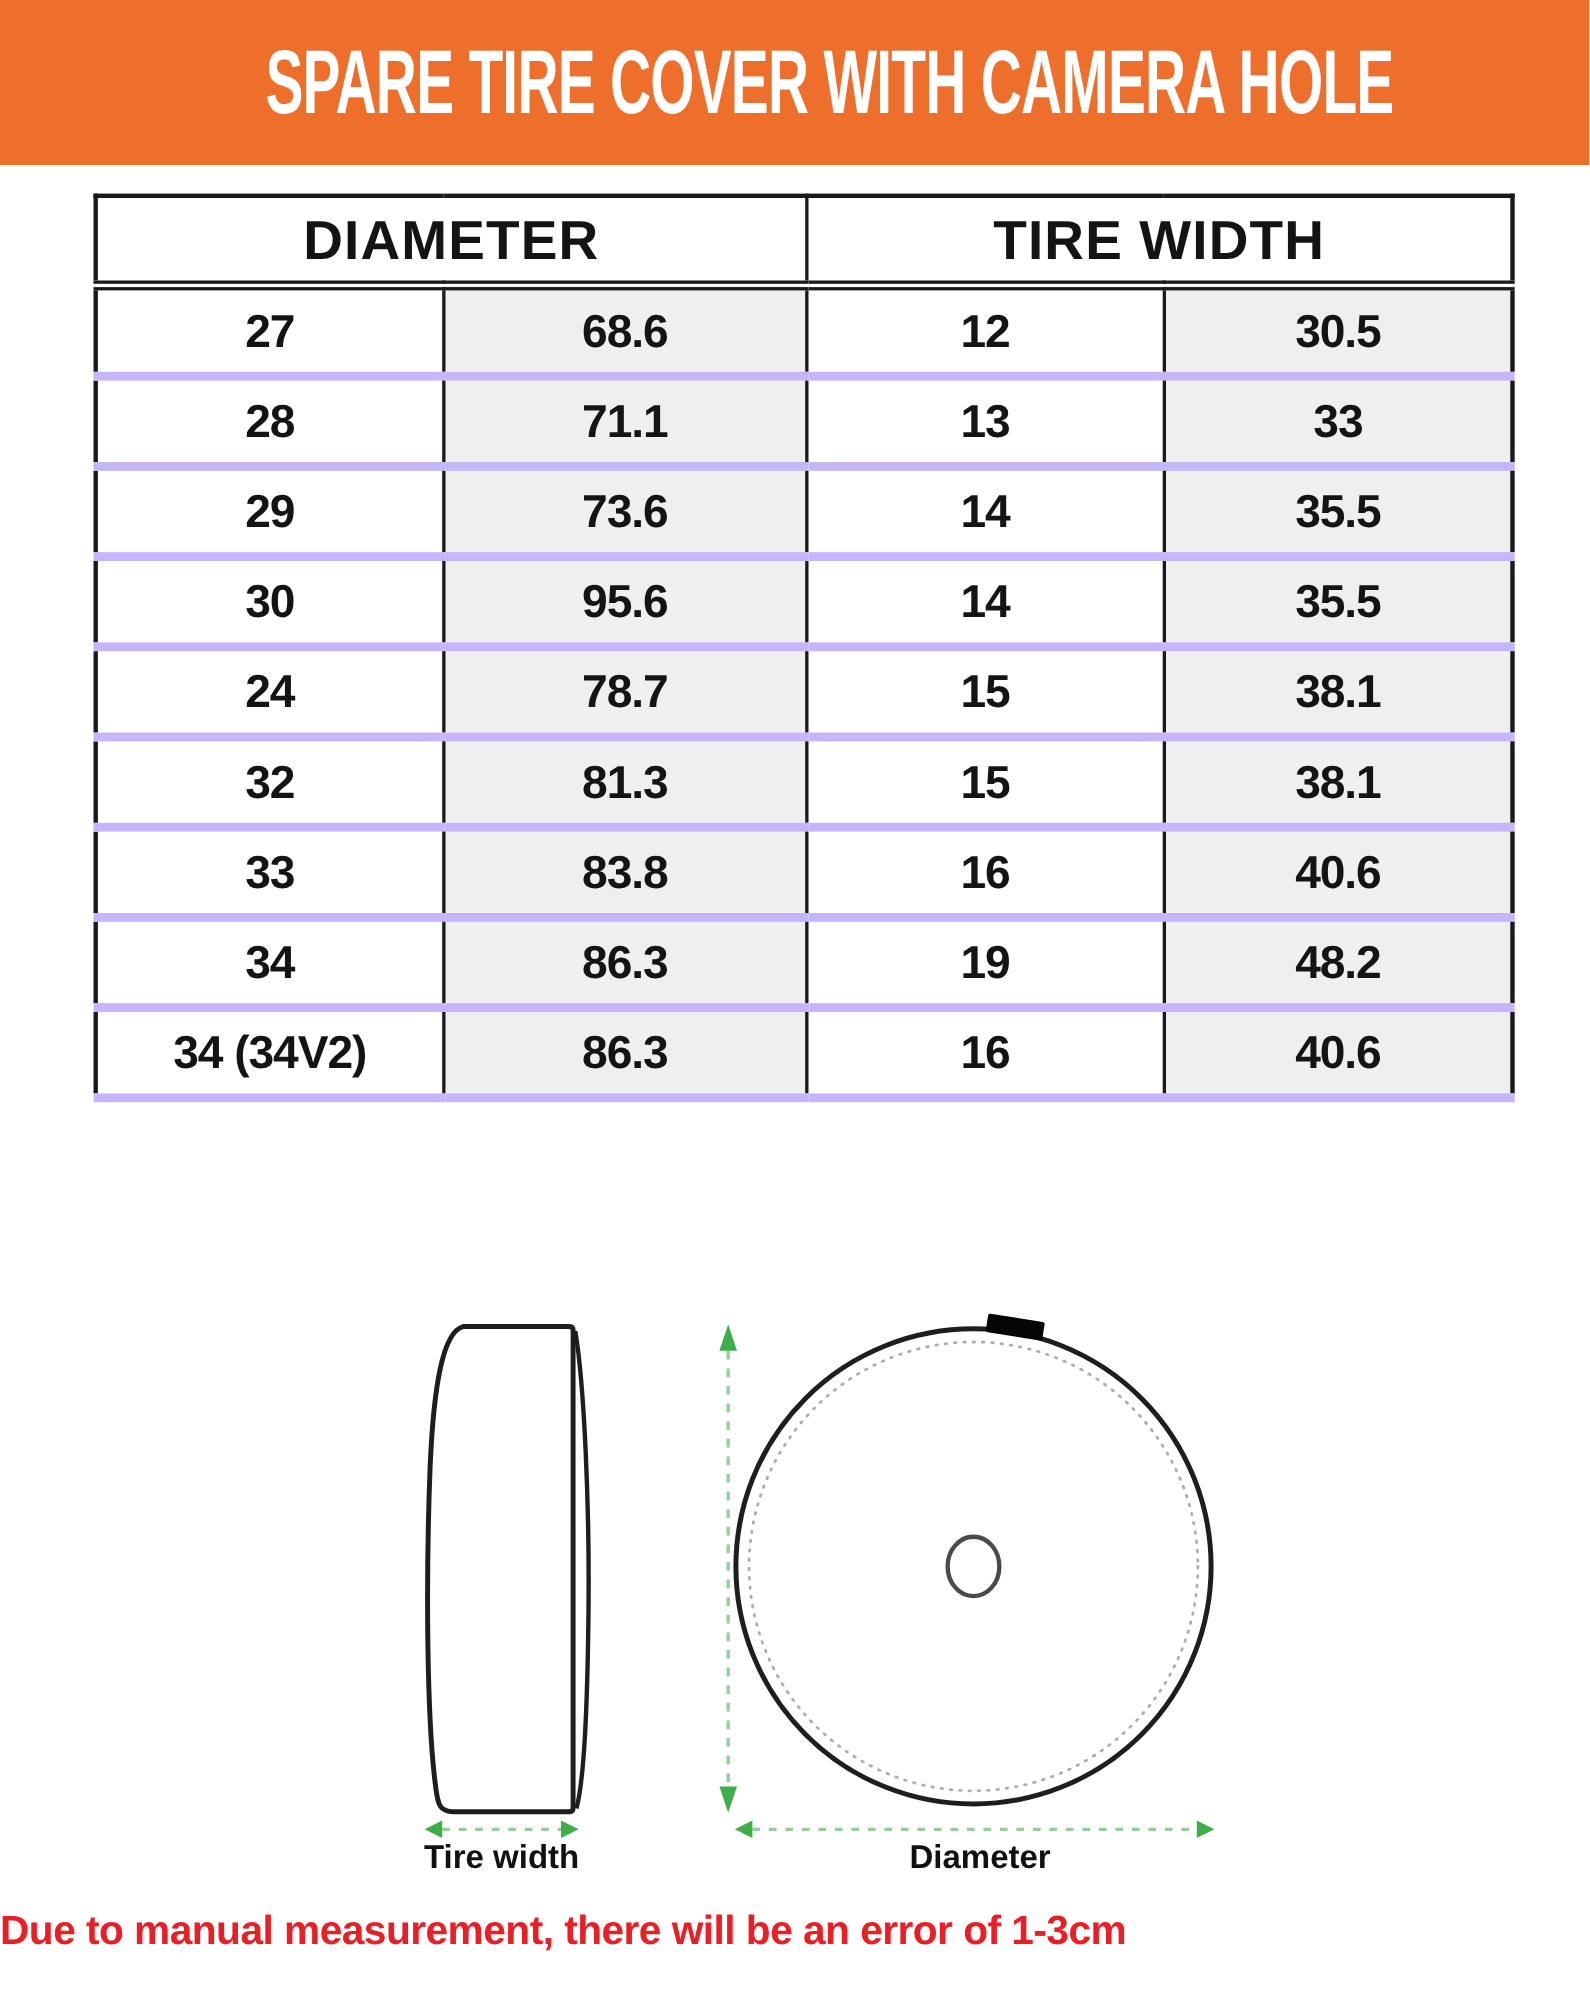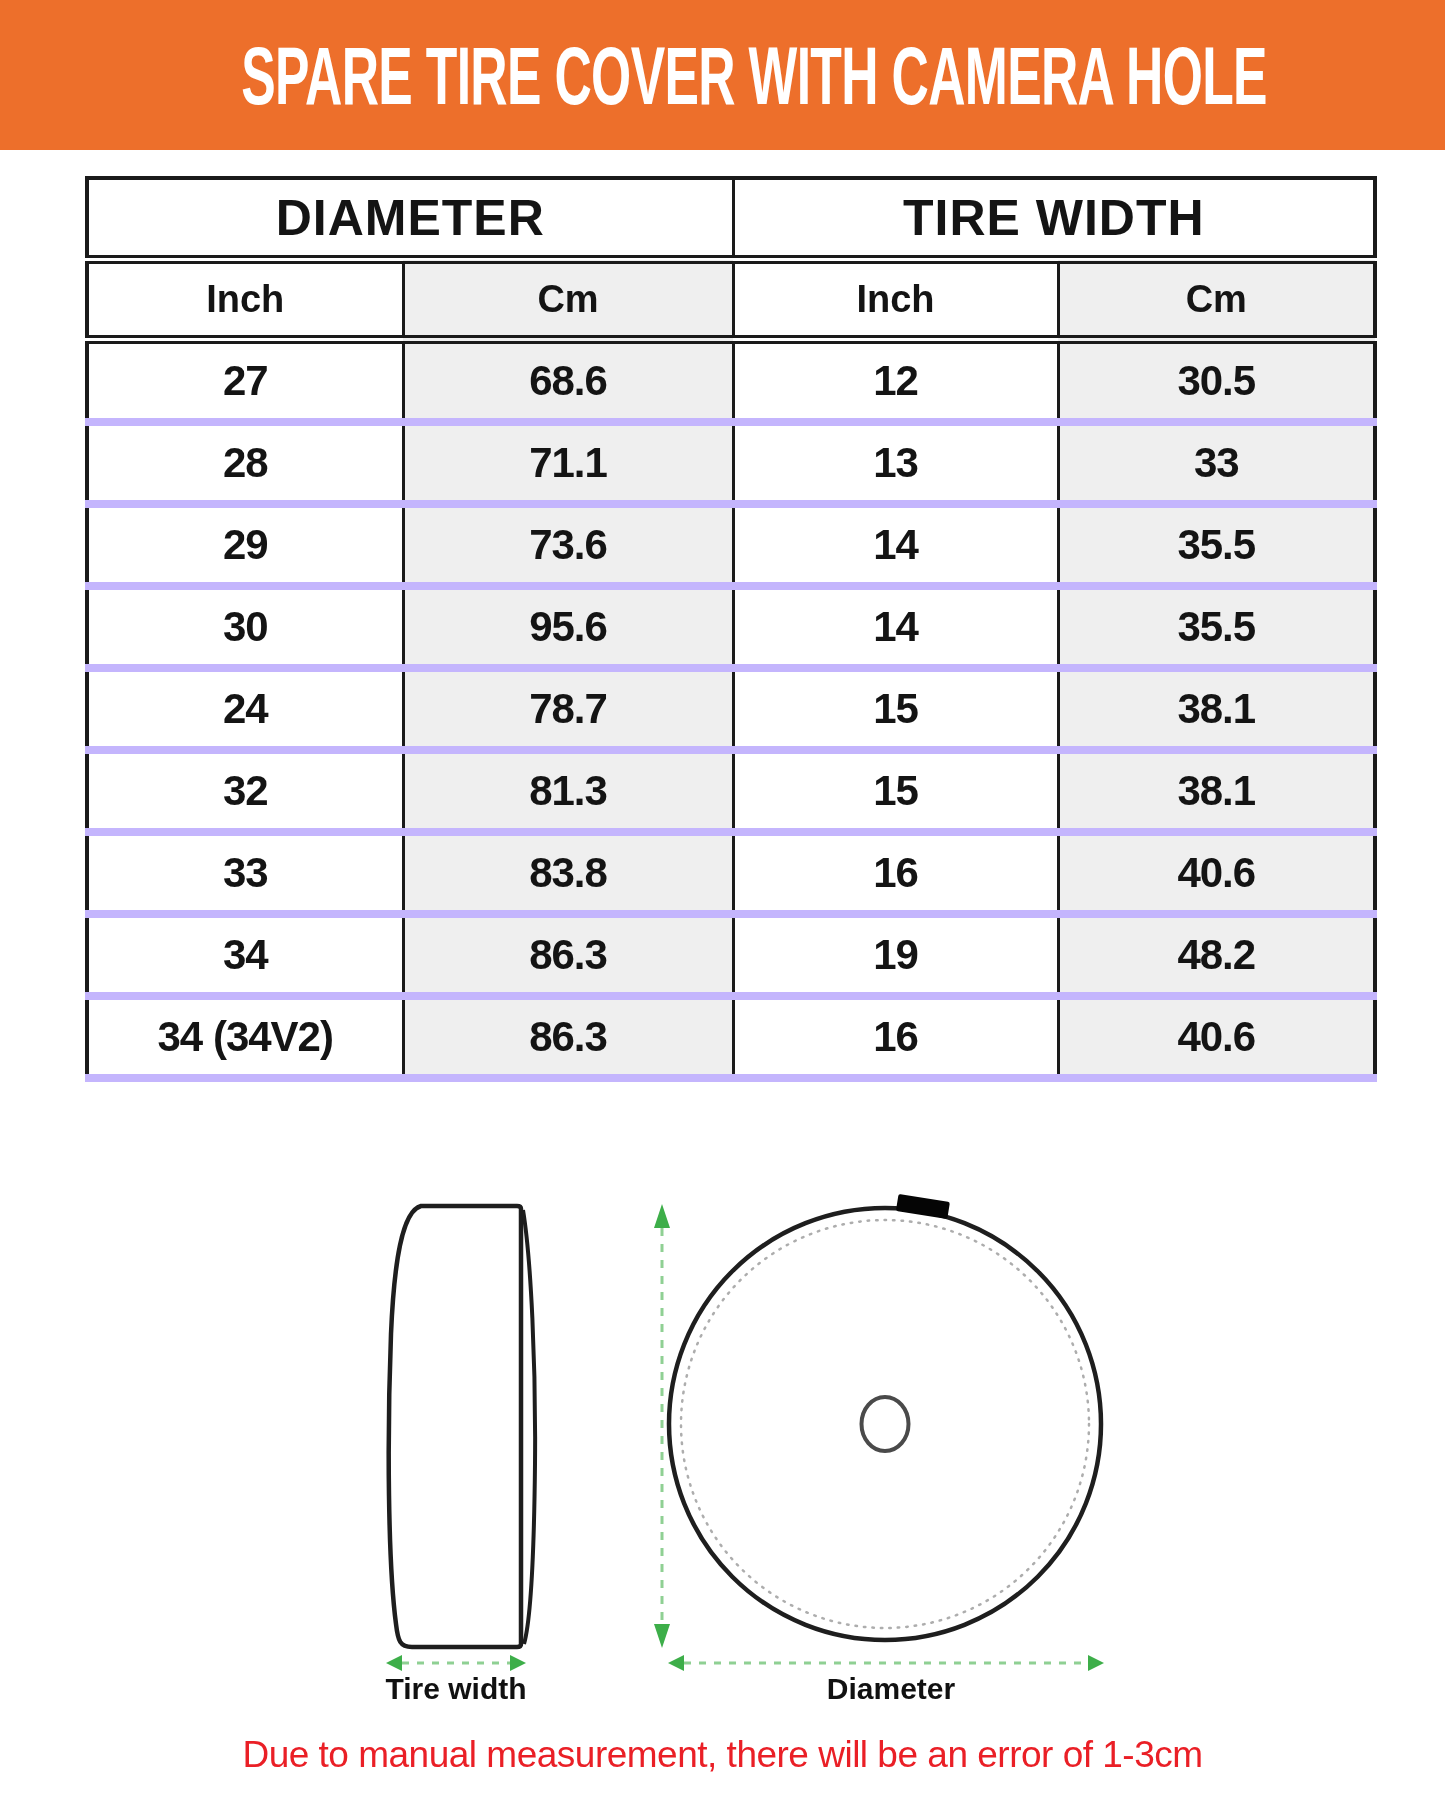--- a/index.html
+++ b/index.html
@@ -34,22 +34,22 @@
   .col-cm{background:#EFEFEF;}
   .col-inch{background:#ffffff;}
   
   .diagram-svg{position:absolute;left:0;top:1186px;}
   .diag-label{
     position:absolute;transform:translateX(-50%);white-space:nowrap;
     font-size:30px;font-weight:bold;color:#111111;top:1672px;
   }
   
   .note{
-    position:absolute;left:0;top:1734px;width:1445px;text-align:center;
-    font-size:37px;font-weight:normal;letter-spacing:-0.5px;color:#EA1F26;white-space:nowrap;
+    position:absolute;left:0;top:1734px;width:1445px;
+    font-size:37px;font-weight:bold;letter-spacing:-0.5px;color:#EA1F26;white-space:nowrap;
   }
 </style>
 </head>
 <body>
 
 <header class="banner">
   <div class="banner-title">SPARE TIRE COVER WITH CAMERA HOLE</div>
 </header>
 
 <div class="tbl-wrap">
@@ -57,26 +57,20 @@
     <colgroup>
       <col style="width:316px">
         <col style="width:330px">
         <col style="width:325px">
         <col style="width:317px">
     </colgroup>
     <thead>
       <tr class="grp">
         <th colspan="2">DIAMETER</th>
         <th colspan="2">TIRE WIDTH</th>
-      </tr>
-      <tr class="units">
-        <th class="col-inch">Inch</th>
-        <th class="col-cm">Cm</th>
-        <th class="col-inch">Inch</th>
-        <th class="col-cm">Cm</th>
       </tr>
     </thead>
     <tbody>
       <tr class="data">
         <td class="col-inch">27</td>
         <td class="col-cm">68.6</td>
         <td class="col-inch">12</td>
         <td class="col-cm">30.5</td>
       </tr>
       <tr class="data">

